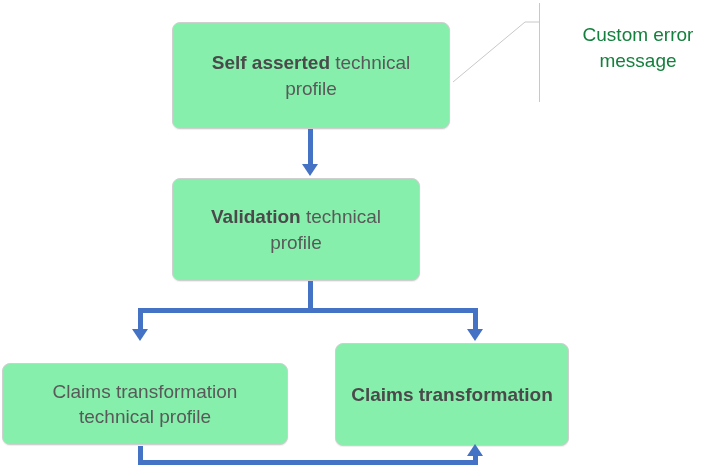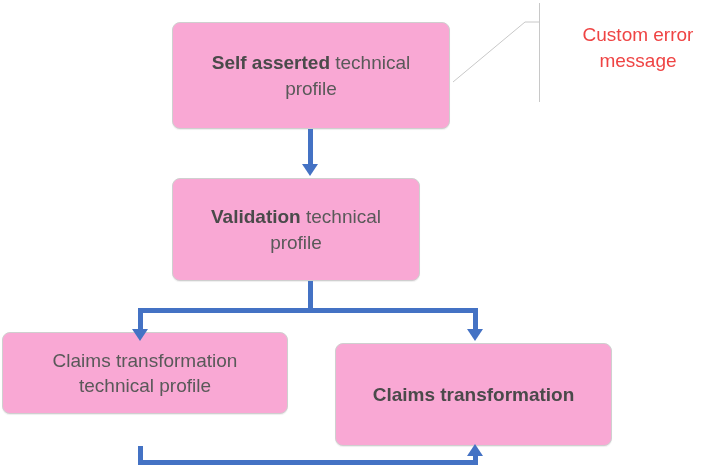--- a/index.html
+++ b/index.html
@@ -15,40 +15,40 @@
     position: relative;
     width: 727px;
     height: 470px;
     background: #ffffff;
     overflow: hidden;
   }
   
   .node {
     position: absolute;
     box-sizing: border-box;
-    background: #f9a8d4;
+    background: #86efac;
     border: 1px solid #CFCFCF;
     border-radius: 8px;
     display: flex;
     align-items: center;
     justify-content: center;
     text-align: center;
     color: #595959;
     font-size: 19px;
     line-height: 1.32;
     padding: 4px 14px;
     box-shadow: 0 1px 1px rgba(0,0,0,0.07);
   }
   .node .txt { display: block; width: 100%; }
   .node b { font-weight: bold; color: #4a4a4a; }
 
   #node-self-asserted { left: 172px; top: 22px;  width: 278px; height: 107px; }
   #node-validation    { left: 172px; top: 178px; width: 248px; height: 103px; }
-  #node-claims-xform-tp { left: 2px;  top: 332px; width: 286px; height: 82px; justify-content: center; }
-  #node-claims-xform    { left: 335px;top: 343px; width: 277px; height: 103px; }
+  #node-claims-xform-tp { left: 2px;  top: 363px; width: 286px; height: 82px; justify-content: center; }
+  #node-claims-xform    { left: 335px;top: 343px; width: 234px; height: 103px; }
 
   
   .conn { position: absolute; background: #4472C4; }
   .conn-v { width: 5px; }
   .conn-h { height: 5px; }
 
   .arrow-down {
     position: absolute;
     width: 0; height: 0;
     border-left: 8px solid transparent;
@@ -92,21 +92,21 @@
     position: absolute;
     left: 539px; top: 3px;
     width: 1px; height: 99px;
     background: #C8C8C8;
   }
   #callout-label {
     position: absolute;
     left: 553px; top: 22px;
     width: 170px;
     text-align: center;
-    color: #ef4444;
+    color: #15803d;
     font-size: 19px;
     line-height: 1.35;
   }
 </style>
 </head>
 <body>
 
 <div id="canvas">
 
   <div class="node" id="node-self-asserted">

